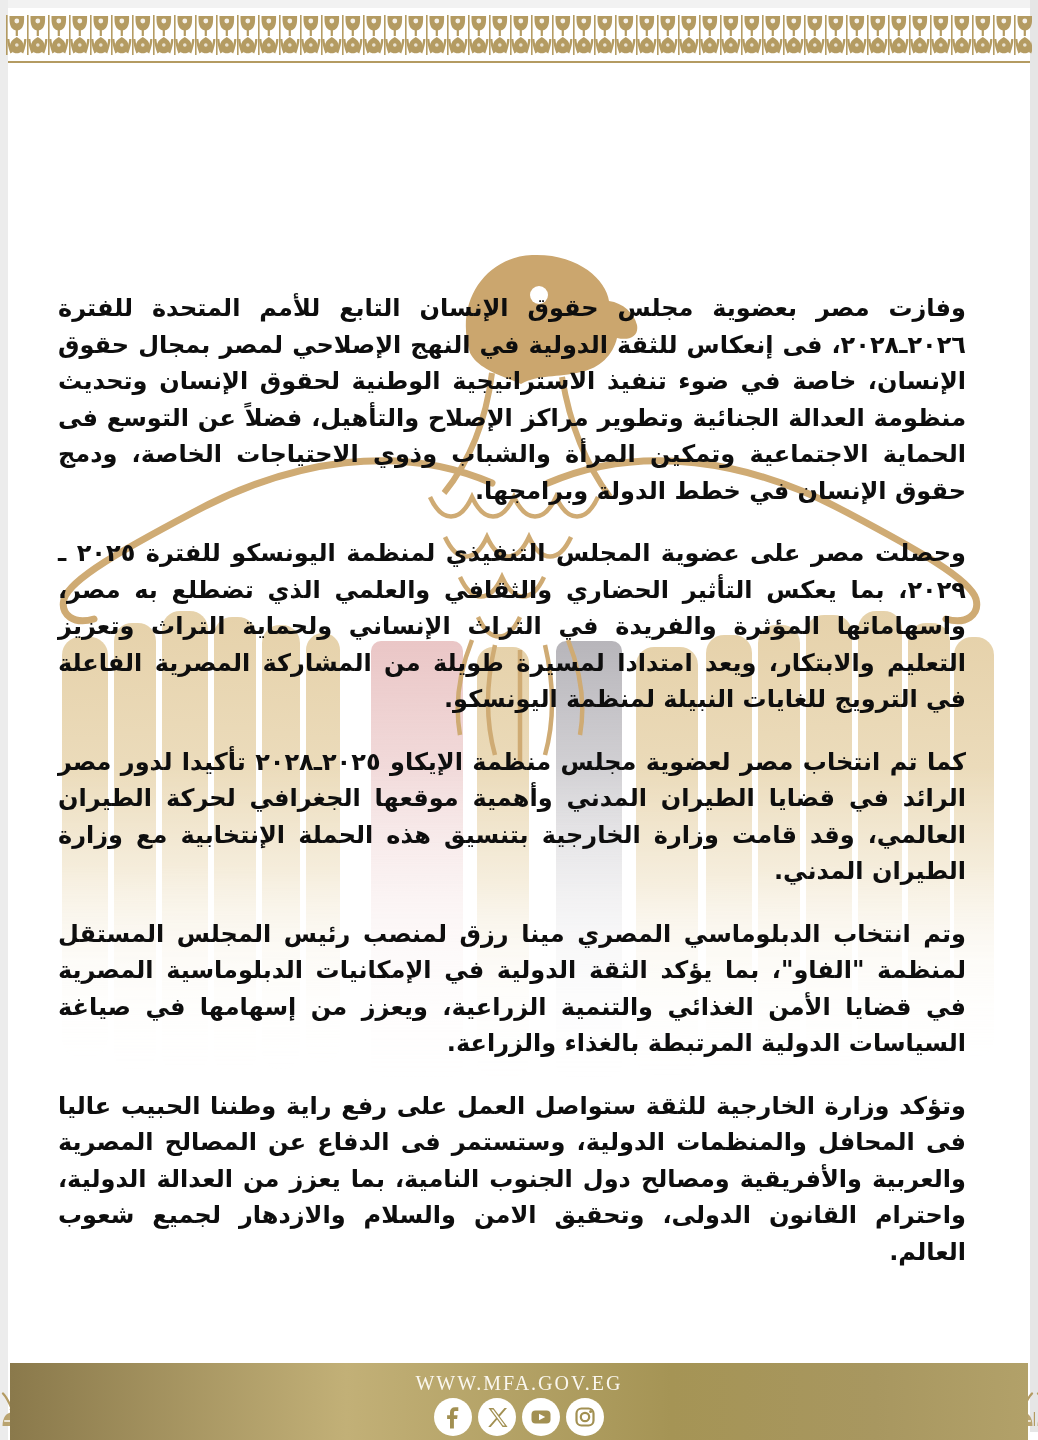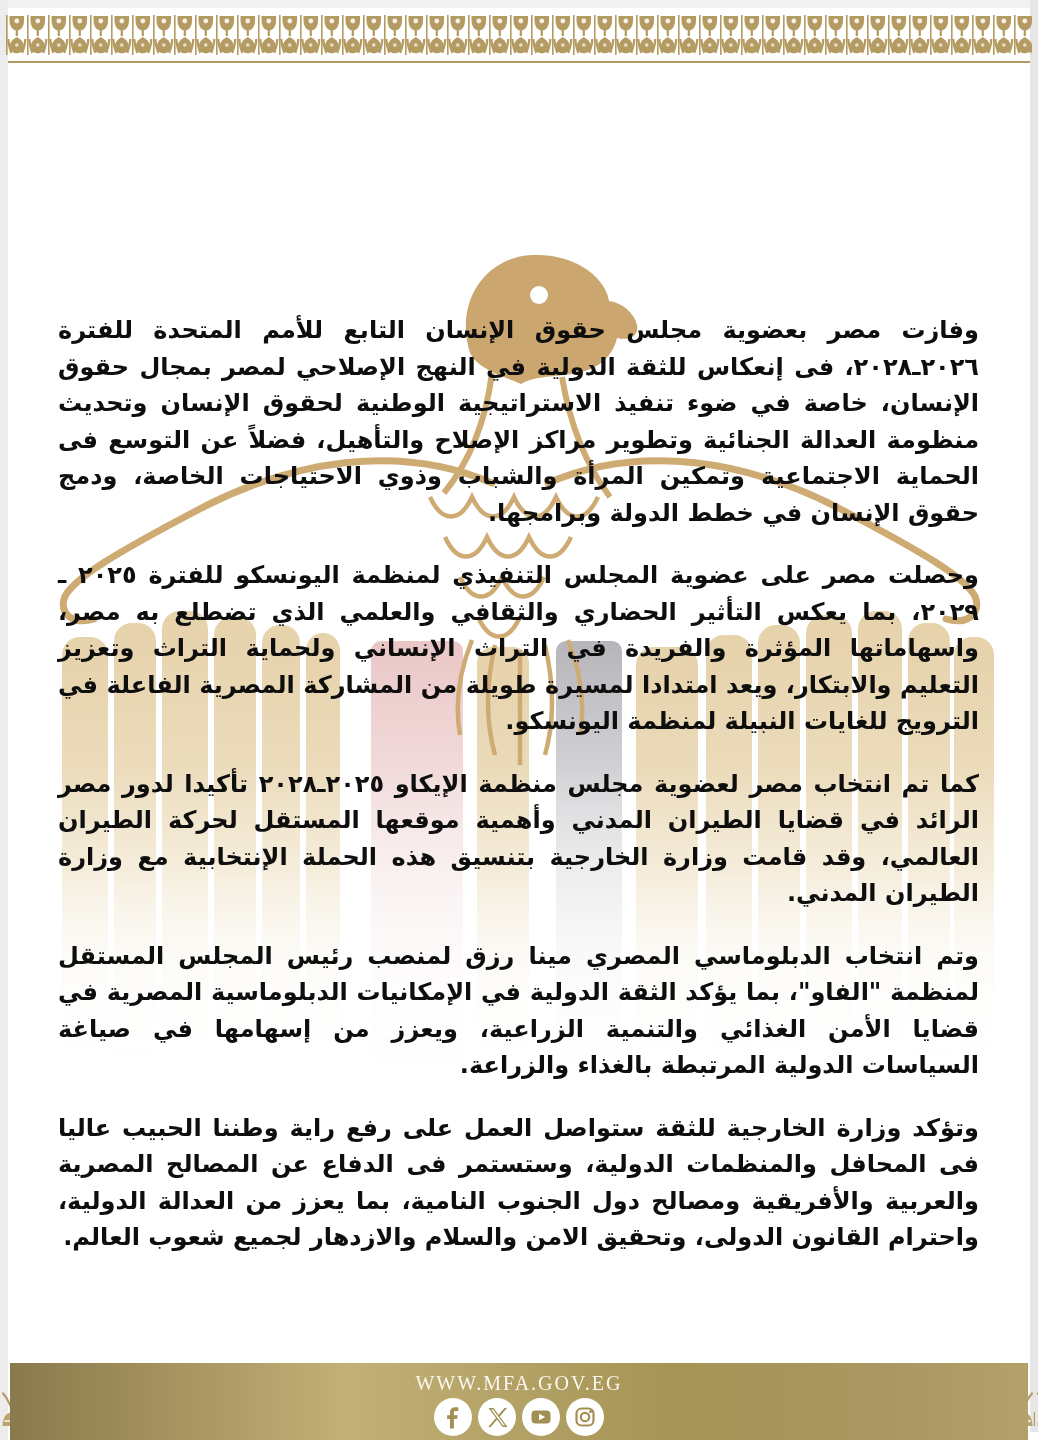--- a/index.html
+++ b/index.html
@@ -11,22 +11,22 @@
   .edge-right{position:absolute;right:0;top:0;width:8px;height:1432px;background:#e6e6e6;}
   
   .frieze-top{position:absolute;left:6px;top:13px;width:1026px;height:46px;}
   .gold-rule{position:absolute;left:8px;top:61px;width:1022px;height:2px;background:#b49b62;}
   .frieze-bottom{position:absolute;left:0;top:1388px;width:1038px;height:40px;}
   
   .watermark{position:absolute;left:40px;top:245px;width:960px;height:900px;z-index:0;
     -webkit-mask-image:linear-gradient(to bottom,#000 0%,#000 58%,rgba(0,0,0,.35) 78%,transparent 94%);
     mask-image:linear-gradient(to bottom,#000 0%,#000 58%,rgba(0,0,0,.35) 78%,transparent 94%);}
   
-  .content{position:absolute;left:58px;right:59px;top:290px;z-index:1;
-    direction:rtl;text-align:justify;color:#0e0e0e;margin-top:22px;}
+  .content{position:absolute;left:58px;right:72px;top:290px;z-index:1;
+    direction:rtl;text-align:justify;color:#0e0e0e;}
   .content p{margin:0 0 26px 0;font-size:24px;font-weight:bold;line-height:36.5px;
     font-family:"DejaVu Sans",sans-serif;}
   
   .footer-bar{position:absolute;left:10px;top:1363px;width:1018px;height:82px;z-index:2;
     background:linear-gradient(90deg,#8a794b 0%,#c2b077 33%,#a59455 65%,#a89760 85%,#b2a169 100%);
     display:flex;flex-direction:column;align-items:center;justify-content:flex-start;}
   .footer-url{margin-top:9px;color:#faf7ef;font-family:"Liberation Serif","DejaVu Serif",serif;
     font-size:20px;letter-spacing:2px;font-weight:400;}
   .social-row{margin-top:3px;display:flex;gap:6px;}
   .social-row svg{display:block;}
@@ -114,21 +114,21 @@
         <path d="M438,372 c12,26 30,26 42,0"></path>
         <path d="M455,400 q-14,60 0,110 M480,405 q0,60 0,115 M505,400 q14,60 0,110
                  M432,395 q-20,50 -12,95 M528,395 q20,50 12,95"></path>
       </g>
     </svg>
   </div>
 
   <div class="content">
     <p>وفازت مصر بعضوية مجلس حقوق الإنسان التابع للأمم المتحدة للفترة ٢٠٢٦ـ٢٠٢٨، فى إنعكاس للثقة الدولية في النهج الإصلاحي لمصر بمجال حقوق الإنسان، خاصة في ضوء تنفيذ الاستراتيجية الوطنية لحقوق الإنسان وتحديث منظومة العدالة الجنائية وتطوير مراكز الإصلاح والتأهيل، فضلاً عن التوسع فى الحماية الاجتماعية وتمكين المرأة والشباب وذوي الاحتياجات الخاصة، ودمج حقوق الإنسان في خطط الدولة وبرامجها.</p>
     <p>وحصلت مصر على عضوية المجلس التنفيذي لمنظمة اليونسكو للفترة ٢٠٢٥ ـ ٢٠٢٩، بما يعكس التأثير الحضاري والثقافي والعلمي الذي تضطلع به مصر، واسهاماتها المؤثرة والفريدة في التراث الإنساني ولحماية التراث وتعزيز التعليم والابتكار، ويعد امتدادا لمسيرة طويلة من المشاركة المصرية الفاعلة في الترويج للغايات النبيلة لمنظمة اليونسكو.</p>
-    <p>كما تم انتخاب مصر لعضوية مجلس منظمة الإيكاو ٢٠٢٥ـ٢٠٢٨ تأكيدا لدور مصر الرائد في قضايا الطيران المدني وأهمية موقعها المستقل لحركة الطيران العالمي، وقد قامت وزارة الخارجية بتنسيق هذه الحملة الإنتخابية مع وزارة الطيران المدني.</p>
+    <p>كما تم انتخاب مصر لعضوية مجلس منظمة الإيكاو ٢٠٢٥ـ٢٠٢٨ تأكيدا لدور مصر الرائد في قضايا الطيران المدني وأهمية موقعها الجغرافي لحركة الطيران العالمي، وقد قامت وزارة الخارجية بتنسيق هذه الحملة الإنتخابية مع وزارة الطيران المدني.</p>
     <p>وتم انتخاب الدبلوماسي المصري مينا رزق لمنصب رئيس المجلس المستقل لمنظمة "الفاو"، بما يؤكد الثقة الدولية في الإمكانيات الدبلوماسية المصرية في قضايا الأمن الغذائي والتنمية الزراعية، ويعزز من إسهامها في صياغة السياسات الدولية المرتبطة بالغذاء والزراعة.</p>
     <p>وتؤكد وزارة الخارجية للثقة ستواصل العمل على رفع راية وطننا الحبيب عاليا فى المحافل والمنظمات الدولية، وستستمر فى الدفاع عن المصالح المصرية والعربية والأفريقية ومصالح دول الجنوب النامية، بما يعزز من العدالة الدولية، واحترام القانون الدولى، وتحقيق الامن والسلام والازدهار لجميع شعوب العالم.</p>
   </div>
 
   <div class="footer-bar">
     <div class="footer-url">WWW.MFA.GOV.EG</div>
     <div class="social-row">
       <span>
         <svg width="38" height="38" viewBox="0 0 38 38">
           <circle cx="19" cy="19" r="19" fill="#ffffff"></circle>

